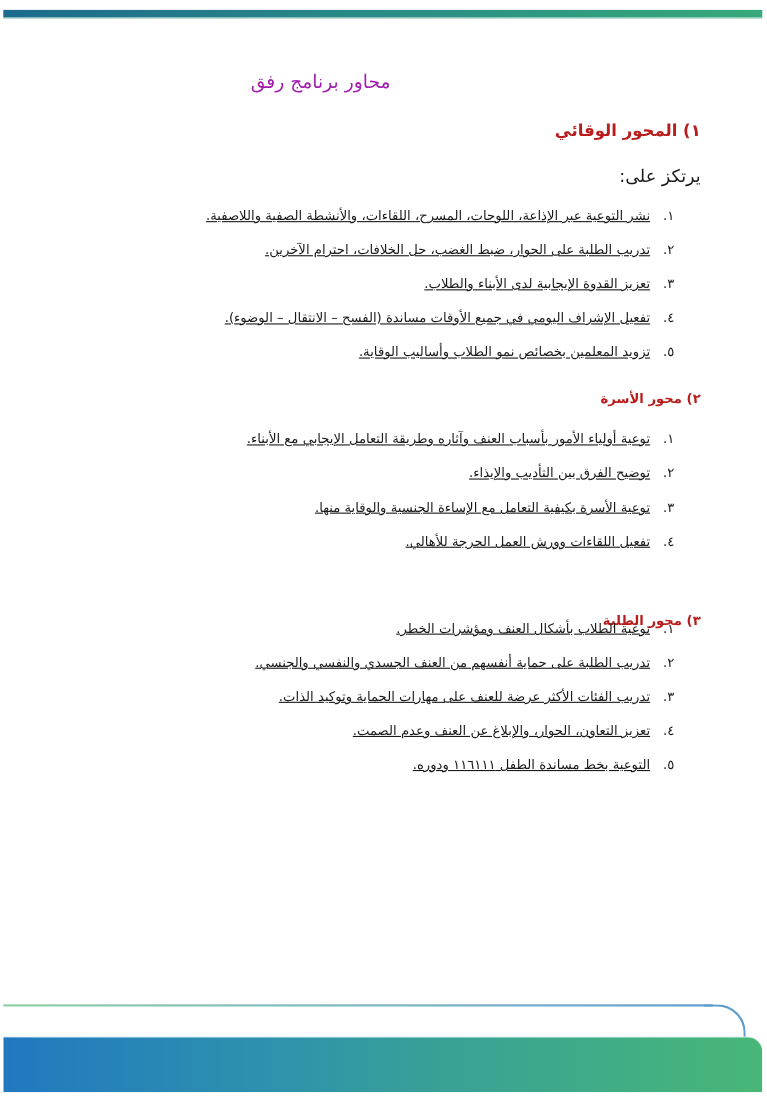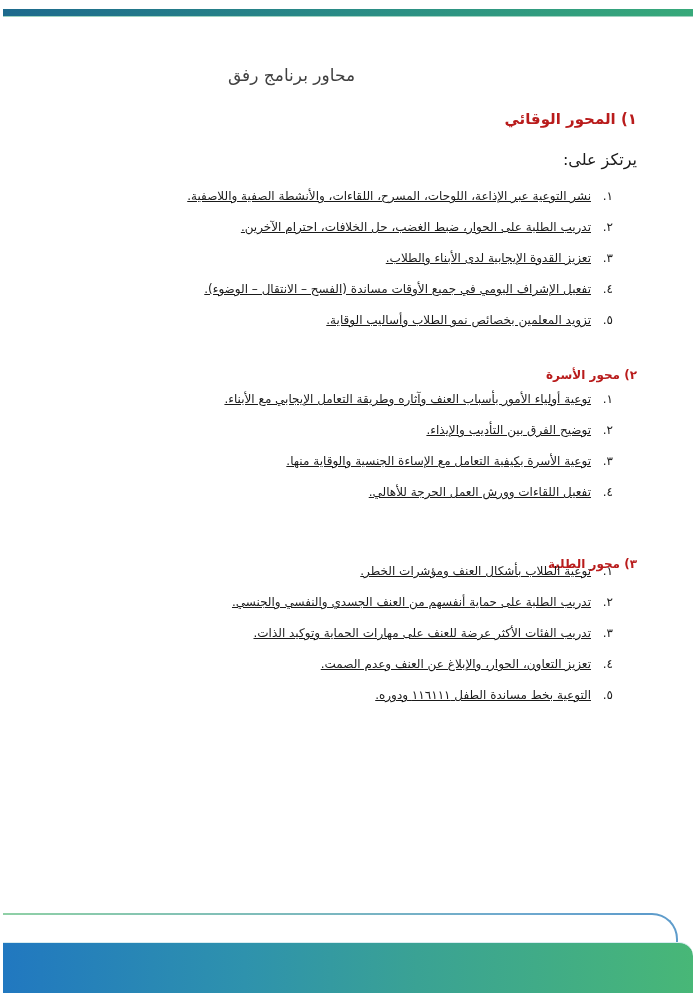--- a/index.html
+++ b/index.html
@@ -31,21 +31,21 @@
     width: 697px;
     direction: rtl;
   }
   .title {
     position: absolute;
     top: 65px;
     left: 0;
     width: 583px;
     text-align: center;
     font-size: 17px;
-    color: #404040;
+    color: #a21caf;
     font-weight: normal;
   }
   .heading {
     position: absolute;
     right: 60px;
     color: #b91c1c;
     white-space: nowrap;
   }
   .heading.h-main {
     font-size: 15px;
@@ -138,21 +138,21 @@
   </div>
   <div class="list-item" style="top:282px;">
     <span class="num">٤.</span>
     <span class="txt">تفعيل الإشراف اليومي في جميع الأوقات مساندة (الفسح – الانتقال – الوضوء).</span>
   </div>
   <div class="list-item" style="top:313px;">
     <span class="num">٥.</span>
     <span class="txt">تزويد المعلمين بخصائص نمو الطلاب وأساليب الوقاية.</span>
   </div>
 
-  <div class="heading h-sub" style="top:355px;margin-top:13px;">٢) محور الأسرة</div>
+  <div class="heading h-sub" style="top:355px;">٢) محور الأسرة</div>
 
   <div class="list-item" style="top:392px;">
     <span class="num">١.</span>
     <span class="txt">توعية أولياء الأمور بأسباب العنف وآثاره وطريقة التعامل الإيجابي مع الأبناء.</span>
   </div>
   <div class="list-item" style="top:423px;">
     <span class="num">٢.</span>
     <span class="txt">توضيح الفرق بين التأديب والإيذاء.</span>
   </div>
   <div class="list-item" style="top:454px;">

